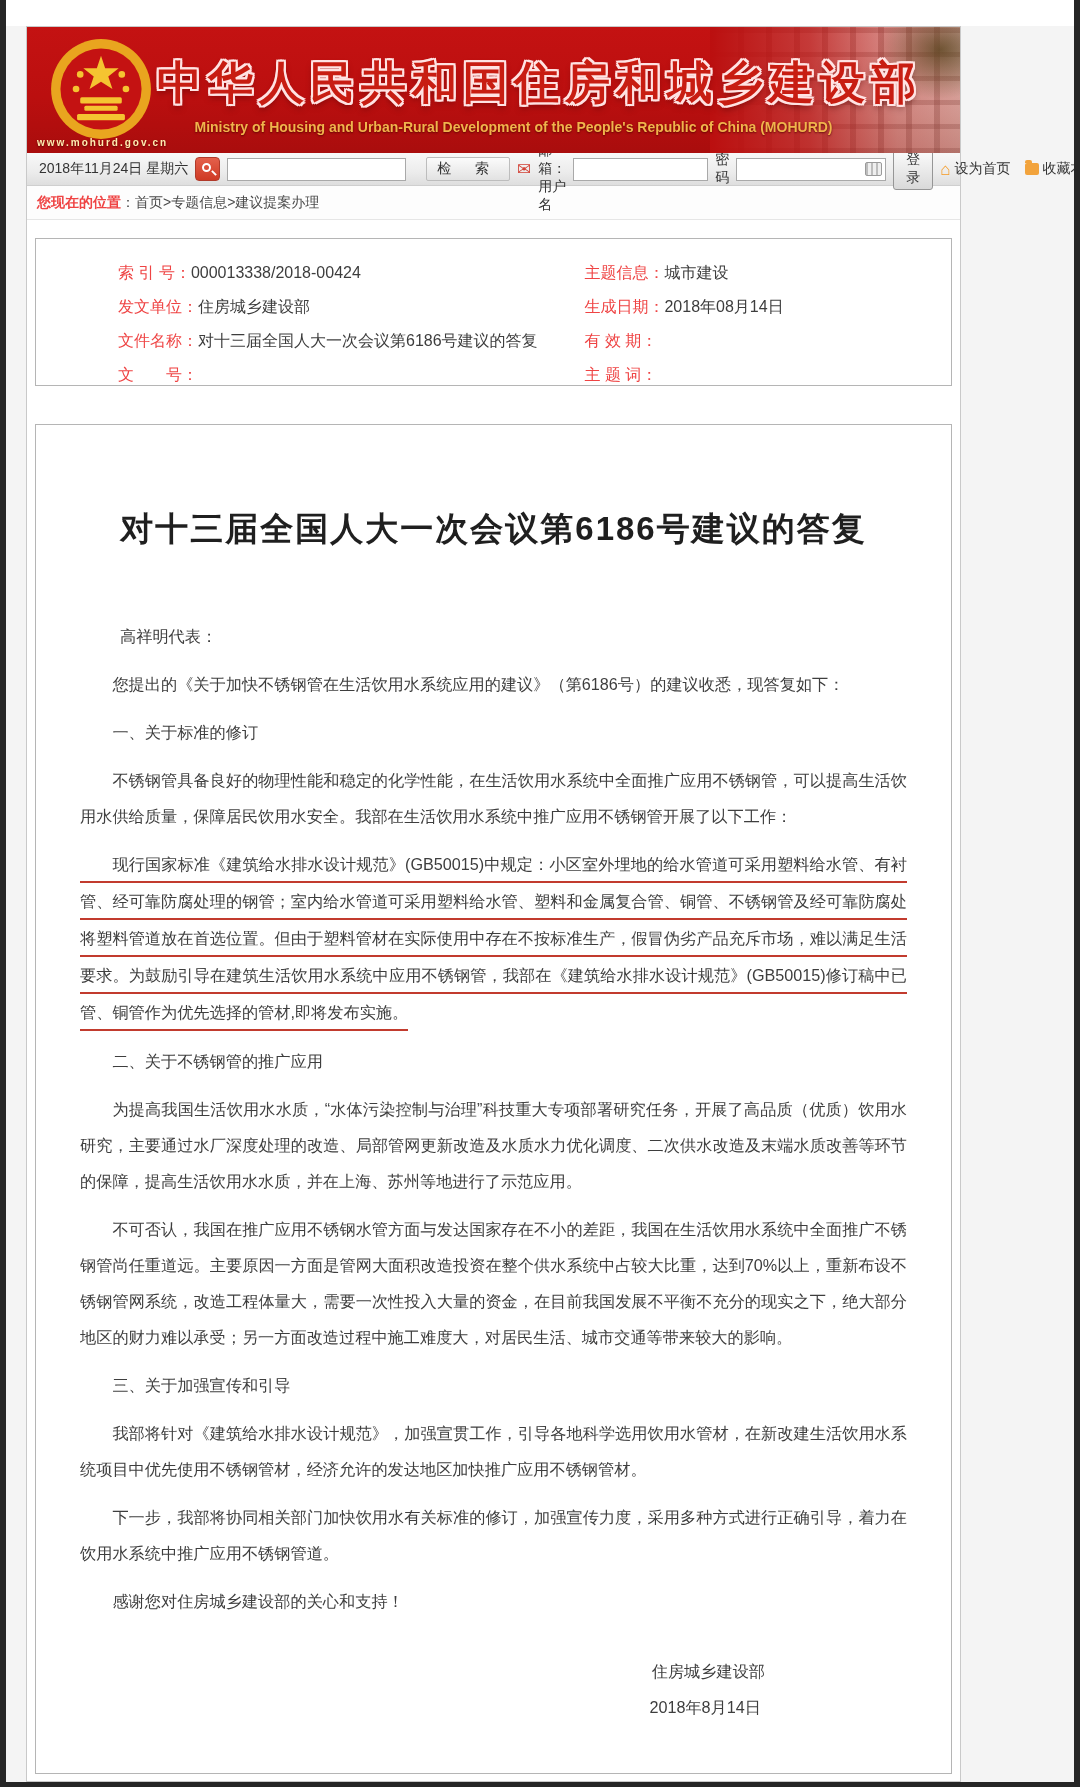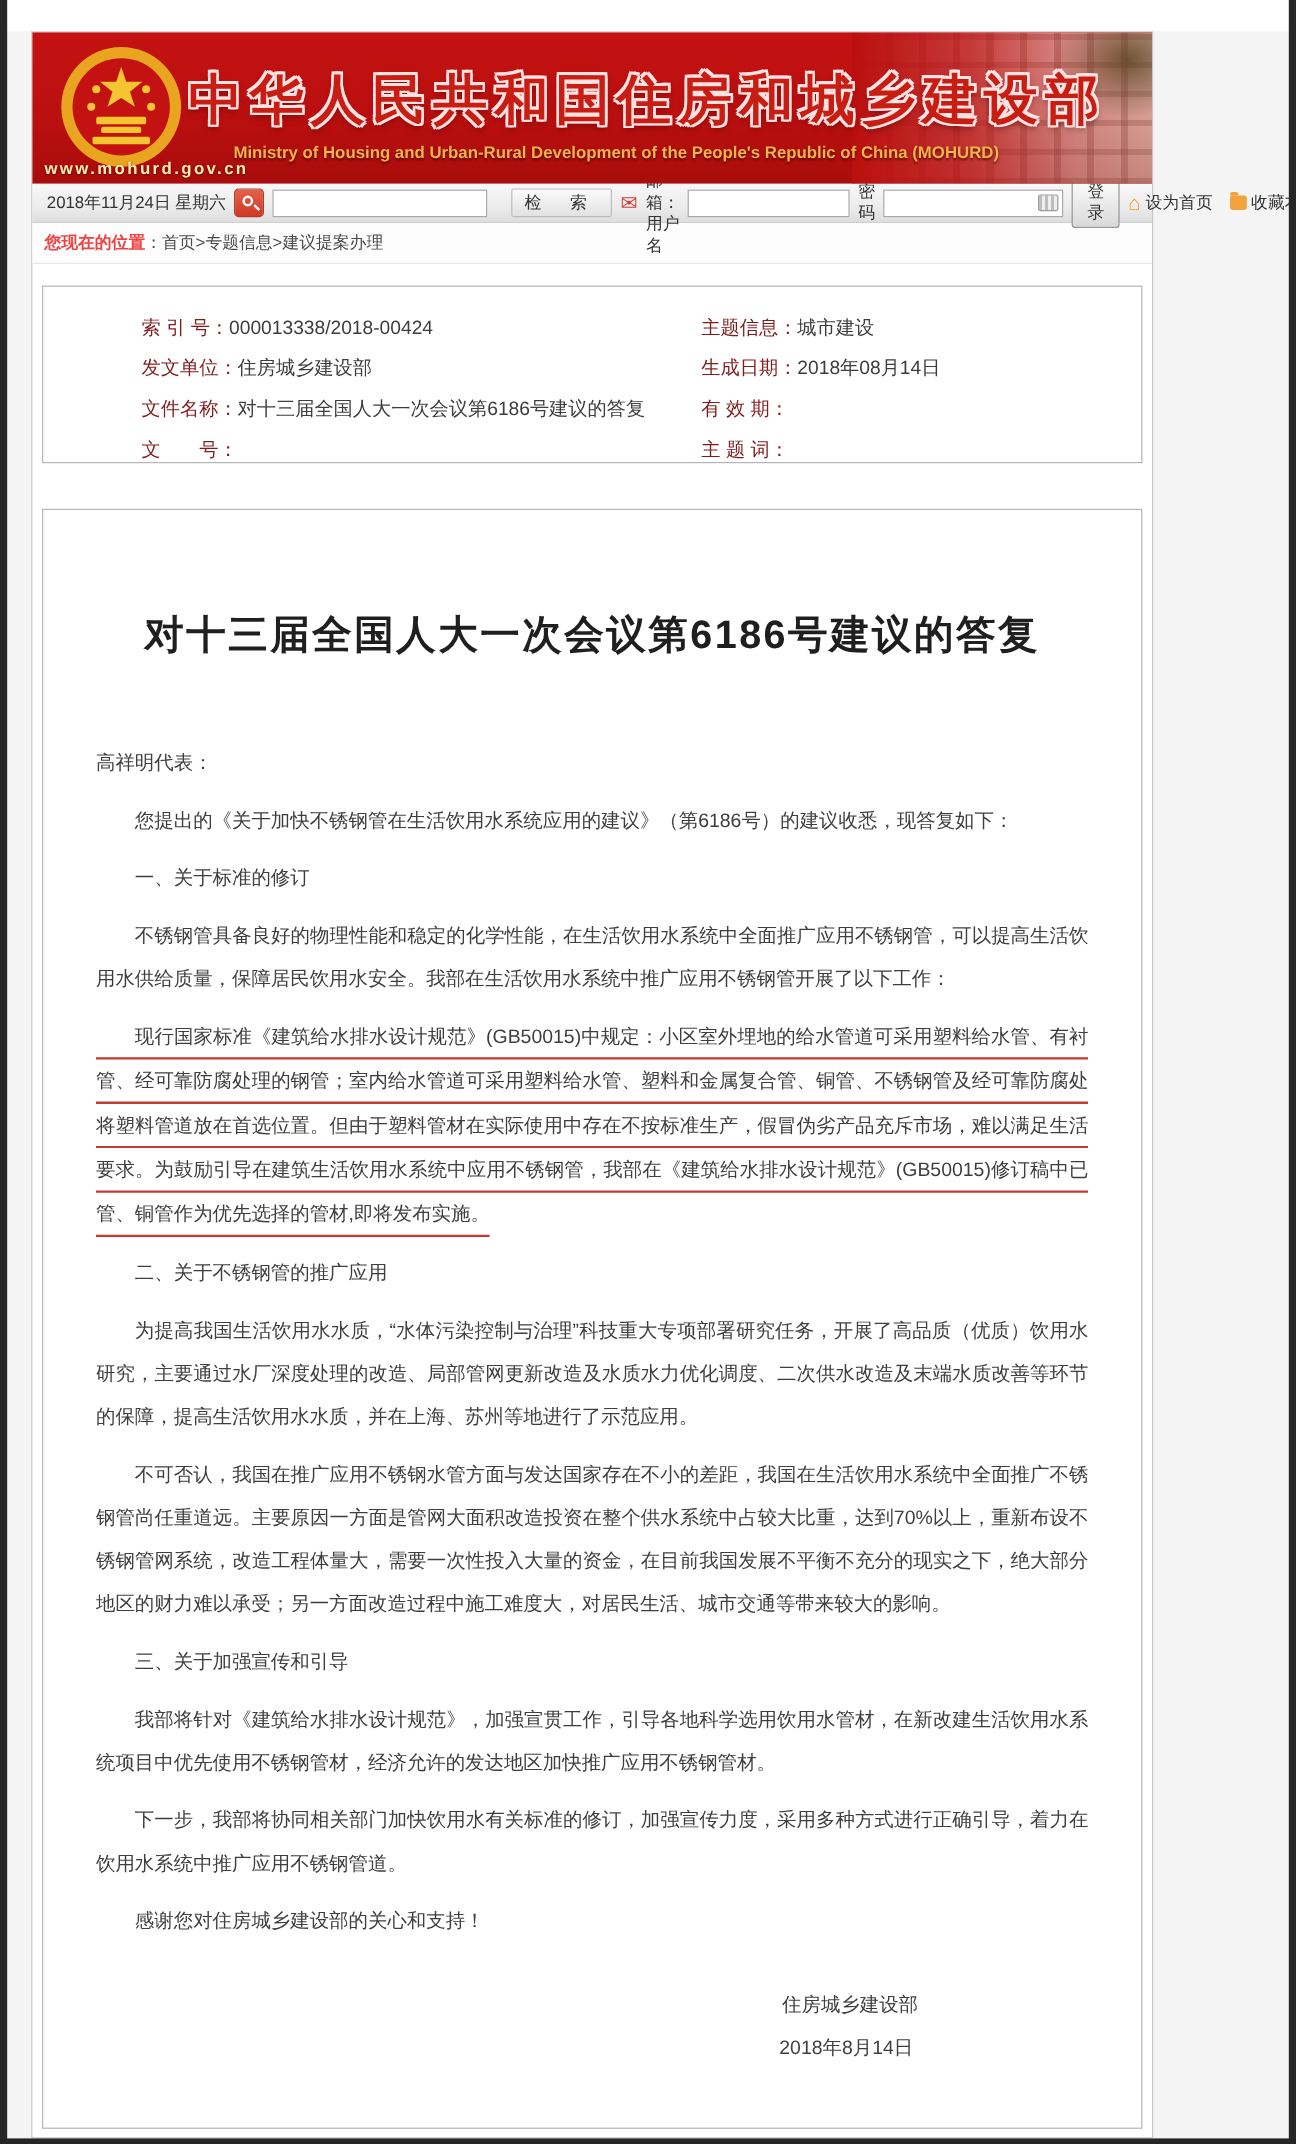--- a/index.html
+++ b/index.html
@@ -27,21 +27,21 @@
   .banner-fade { position:absolute; right:0; top:0; width:250px; height:100%;
      background:linear-gradient(90deg, #bb0f0f 0%, rgba(187,15,15,.78) 40%, rgba(187,15,15,.35) 75%, rgba(187,15,15,.22) 100%); }
   .emblem { position:absolute; left:22px; top:10px; width:104px; height:104px; }
   .banner-title { position:absolute; left:130px; right:120px; top:26px; text-align:center;
      font-size:45px; font-weight:bold; letter-spacing:6px; color:#c81d12; white-space:nowrap;
      text-shadow:-2px 0 0 #ffe3e3, 2px 0 0 #ffe3e3, 0 -2px 0 #ffe3e3, 0 2px 0 #ffe3e3,
                  -2px -2px 0 #ffe3e3, 2px 2px 0 #ffe3e3, 2px -2px 0 #ffe3e3, -2px 2px 0 #ffe3e3,
                  0 4px 6px rgba(70,0,0,.55); }
   .banner-sub { position:absolute; left:130px; right:90px; top:92px; text-align:center;
      font-size:14px; font-weight:bold; color:#f0b44c; text-shadow:0 1px 2px rgba(80,0,0,.8); }
-  .banner-url { position:absolute; left:10px; bottom:5px; font-size:14px; font-weight:bold;
+  .banner-url { position:absolute; left:10px; bottom:5px; font-size:10px; font-weight:bold;
      letter-spacing:2px; color:#ffedb0; text-shadow:0 1px 2px rgba(80,0,0,.8); }
 
   
   .toolbar { display:flex; align-items:center; height:33px; padding:0 10px 0 12px; gap:7px;
      background:linear-gradient(180deg,#f8f8f8 0%, #ececec 60%, #dedede 100%);
      border-bottom:1px solid #cfcfcf; font-size:14px; color:#333; }
   .tb-date { white-space:nowrap; }
   .search-btn { width:25px; height:24px; border-radius:4px; border:1px solid #b03a2a;
      background:linear-gradient(180deg,#e4604b,#cf3a24); position:relative; cursor:pointer; flex:0 0 auto; }
   .search-btn .lens { position:absolute; left:6px; top:5px; width:9px; height:9px;
@@ -73,30 +73,30 @@
      color:#4a4a4a; background:#fdfdfd; border-bottom:1px solid #e6e6e6; }
   .breadcrumb .bc-label { color:#ef4444; font-weight:bold; }
 
   
   .meta-box { margin:18px 8px 0 8px; height:148px; border:1px solid #b5b5b5; background:#fff;
      display:flex; padding:24px 0 0 82px; font-size:16px; color:#3d3d3d; }
   .meta-col { display:flex; flex-direction:column; gap:13px; }
   .meta-col.left { width:56%; }
   .meta-col.right { width:44%; }
   .meta-row { white-space:nowrap; }
-  .meta-label { color:#7f1d1d; }
+  .meta-label { color:#ef4444; }
 
   
   .doc-box { margin:38px 8px 0 8px; height:1350px; border:1px solid #b5b5b5; background:#fff;
      padding:0 44px; overflow:hidden; color:#3e3e3e; }
   .doc-title { margin-top:82px; text-align:center; font-size:33px; font-weight:bold;
      letter-spacing:2px; color:#1f1f1f; }
   .doc-body { margin-top:66px; font-size:16.2px; line-height:36px; text-align:justify; }
   .doc-body p { margin-top:12px; text-indent:2em; }
-  .doc-body p.no-indent { text-indent:0; }
+  .doc-body p.no-indent { text-indent:0;margin-left:40px; }
   .uline-para { margin-top:12px; }
   .uline-line { line-height:37px; height:37px; overflow:hidden; text-align:justify; text-align-last:justify;
      box-shadow:inset 0 -2px 0 #c23b2e; }
   .uline-line.first { text-indent:2em; }
   .uline-line.last { text-align:left; text-align-last:left; box-shadow:none; }
   .uline-line.last span { box-shadow:inset 0 -2px 0 #c23b2e; display:inline-block; height:37px; }
   .signature { margin-top:34px; text-align:right; padding-right:142px; line-height:36px; }
   .signature .sig-date { padding-right:4px; }
 </style>
 </head>

